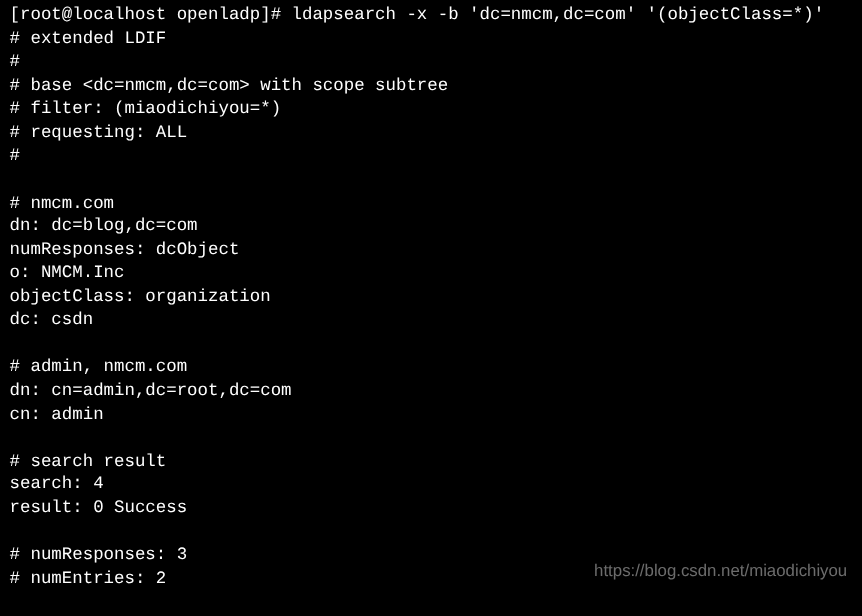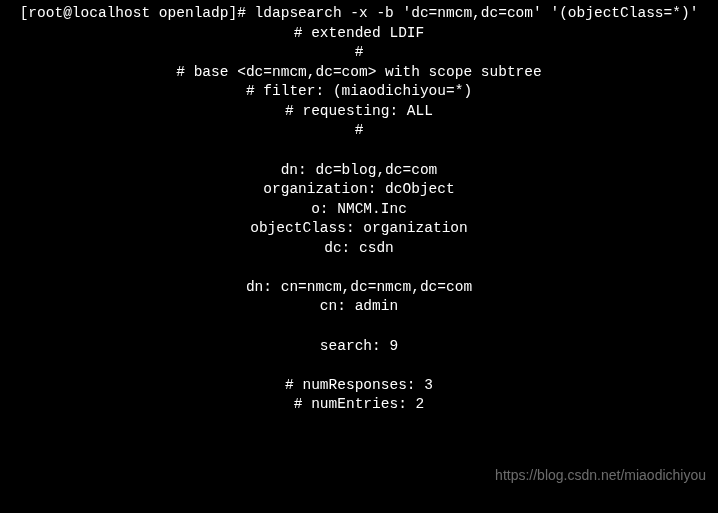--- a/index.html
+++ b/index.html
@@ -15,21 +15,20 @@
       font-size: 14.5px;
       line-height: 1.35;
       color: #ffffff;
       padding: 4px 8px;
       position: relative;
       overflow: hidden;
     }
     .terminal-line {
       white-space: pre;
       min-height: 1.35em;
-      text-align: center;
     }
     .prompt-user {
       color: #ffffff;
     }
     .watermark {
       position: absolute;
       right: 12px;
       bottom: 28px;
       color: rgba(180,180,180,0.6);
       font-family: Arial, sans-serif;
@@ -42,28 +41,32 @@
 <div class="terminal-line"><span class="prompt-user">[root@localhost openladp]# </span><span>ldapsearch -x -b 'dc=nmcm,dc=com' '(objectClass=*)'</span></div>
 
 <div id="output">
     <div class="terminal-line"># extended LDIF</div>
     <div class="terminal-line">#</div>
     <div class="terminal-line"># base &lt;dc=nmcm,dc=com&gt; with scope subtree</div>
     <div class="terminal-line"># filter: (miaodichiyou=*)</div>
     <div class="terminal-line"># requesting: ALL</div>
     <div class="terminal-line">#</div>
     <div class="terminal-line"></div>
+    <div class="terminal-line"># nmcm.com</div>
     <div class="terminal-line">dn: dc=blog,dc=com</div>
-    <div class="terminal-line">organization: dcObject</div>
+    <div class="terminal-line">numResponses: dcObject</div>
     <div class="terminal-line">o: NMCM.Inc</div>
     <div class="terminal-line">objectClass: organization</div>
     <div class="terminal-line">dc: csdn</div>
     <div class="terminal-line"></div>
-    <div class="terminal-line">dn: cn=nmcm,dc=nmcm,dc=com</div>
+    <div class="terminal-line"># admin, nmcm.com</div>
+    <div class="terminal-line">dn: cn=admin,dc=root,dc=com</div>
     <div class="terminal-line">cn: admin</div>
     <div class="terminal-line"></div>
-    <div class="terminal-line">search: 9</div>
+    <div class="terminal-line"># search result</div>
+    <div class="terminal-line">search: 4</div>
+    <div class="terminal-line">result: 0 Success</div>
     <div class="terminal-line"></div>
     <div class="terminal-line"># numResponses: 3</div>
     <div class="terminal-line"># numEntries: 2</div>
   </div>
 
 <div class="watermark">https://blog.csdn.net/miaodichiyou</div>
 
 </body></html>

